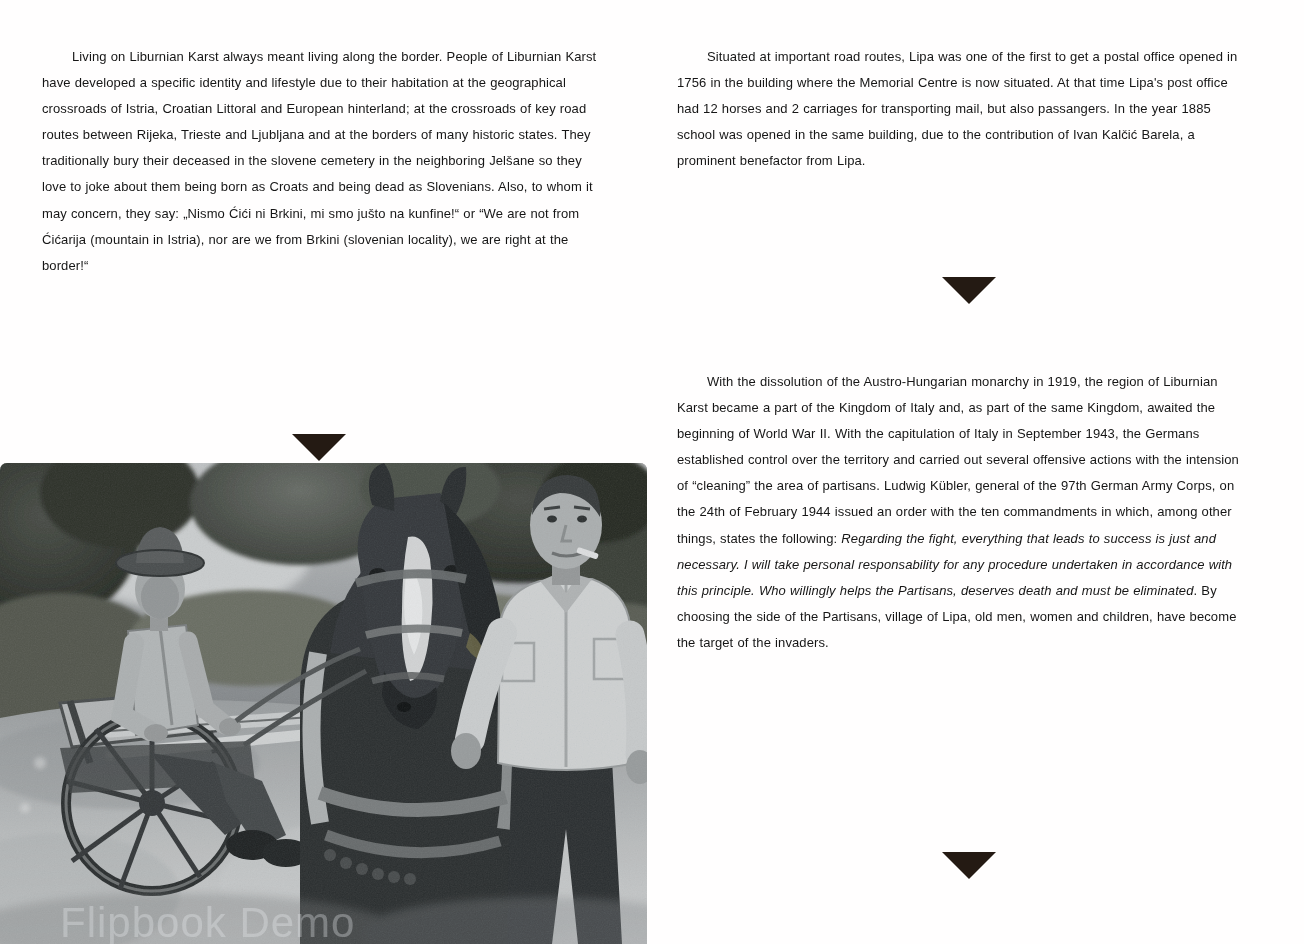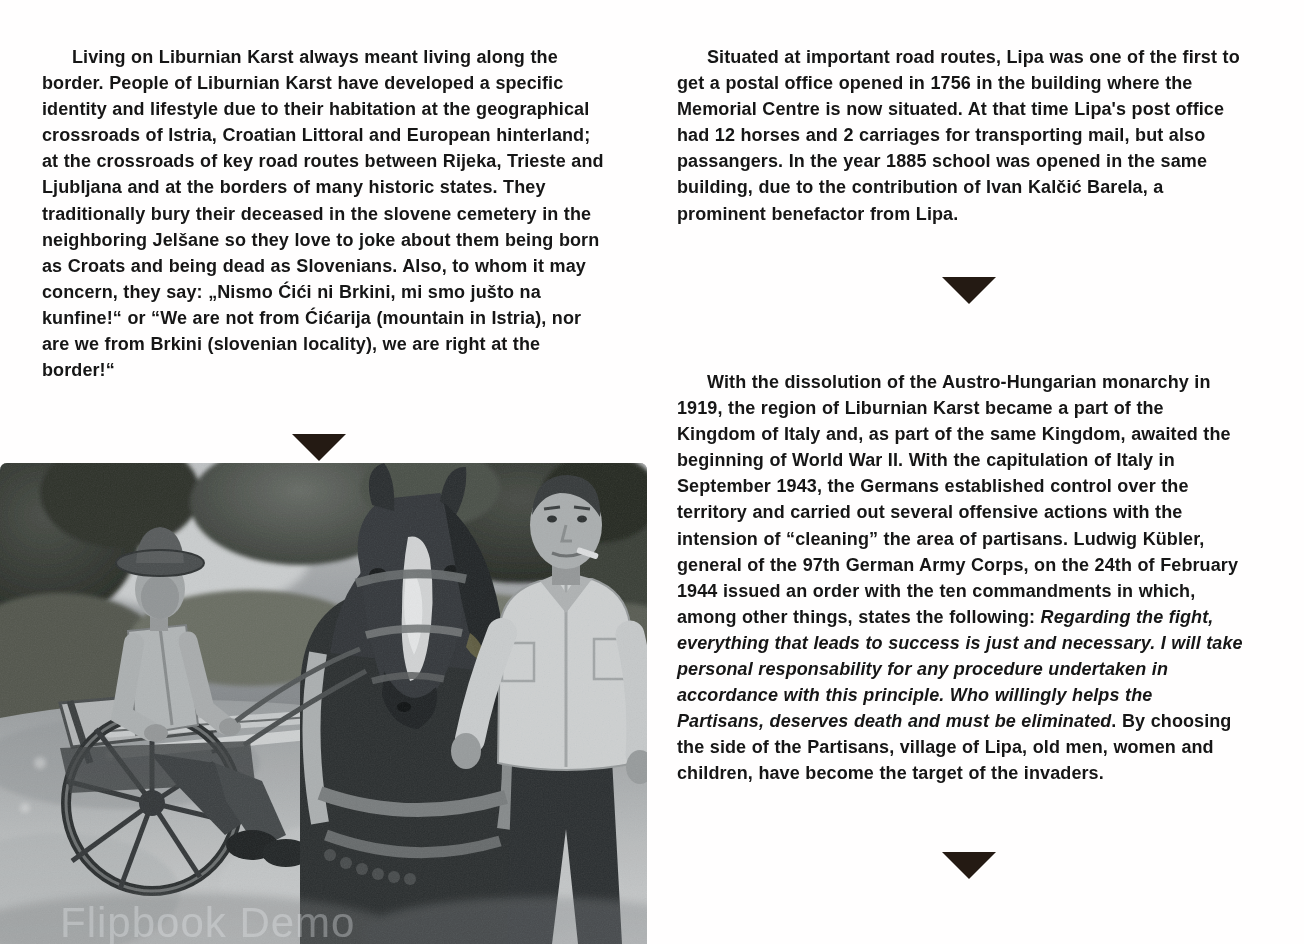--- a/index.html
+++ b/index.html
@@ -30,27 +30,27 @@
     width: 566px;
   }
   .col-right {
     position: absolute;
     left: 677px;
     top: 44px;
     width: 566px;
   }
 
   .para {
-    font-size: 18px;
+    font-size: 13px;
     line-height: 26.1px;
     letter-spacing: 0.1px;
     color: #161616;
     text-indent: 30px;
     margin: 0;
-    font-weight: 700;
+    font-weight: 400;
     word-spacing: 0.4px;
   }
   .para .it {
     font-style: italic;
   }
 
   
   .tri {
     width: 0;
     height: 0;

